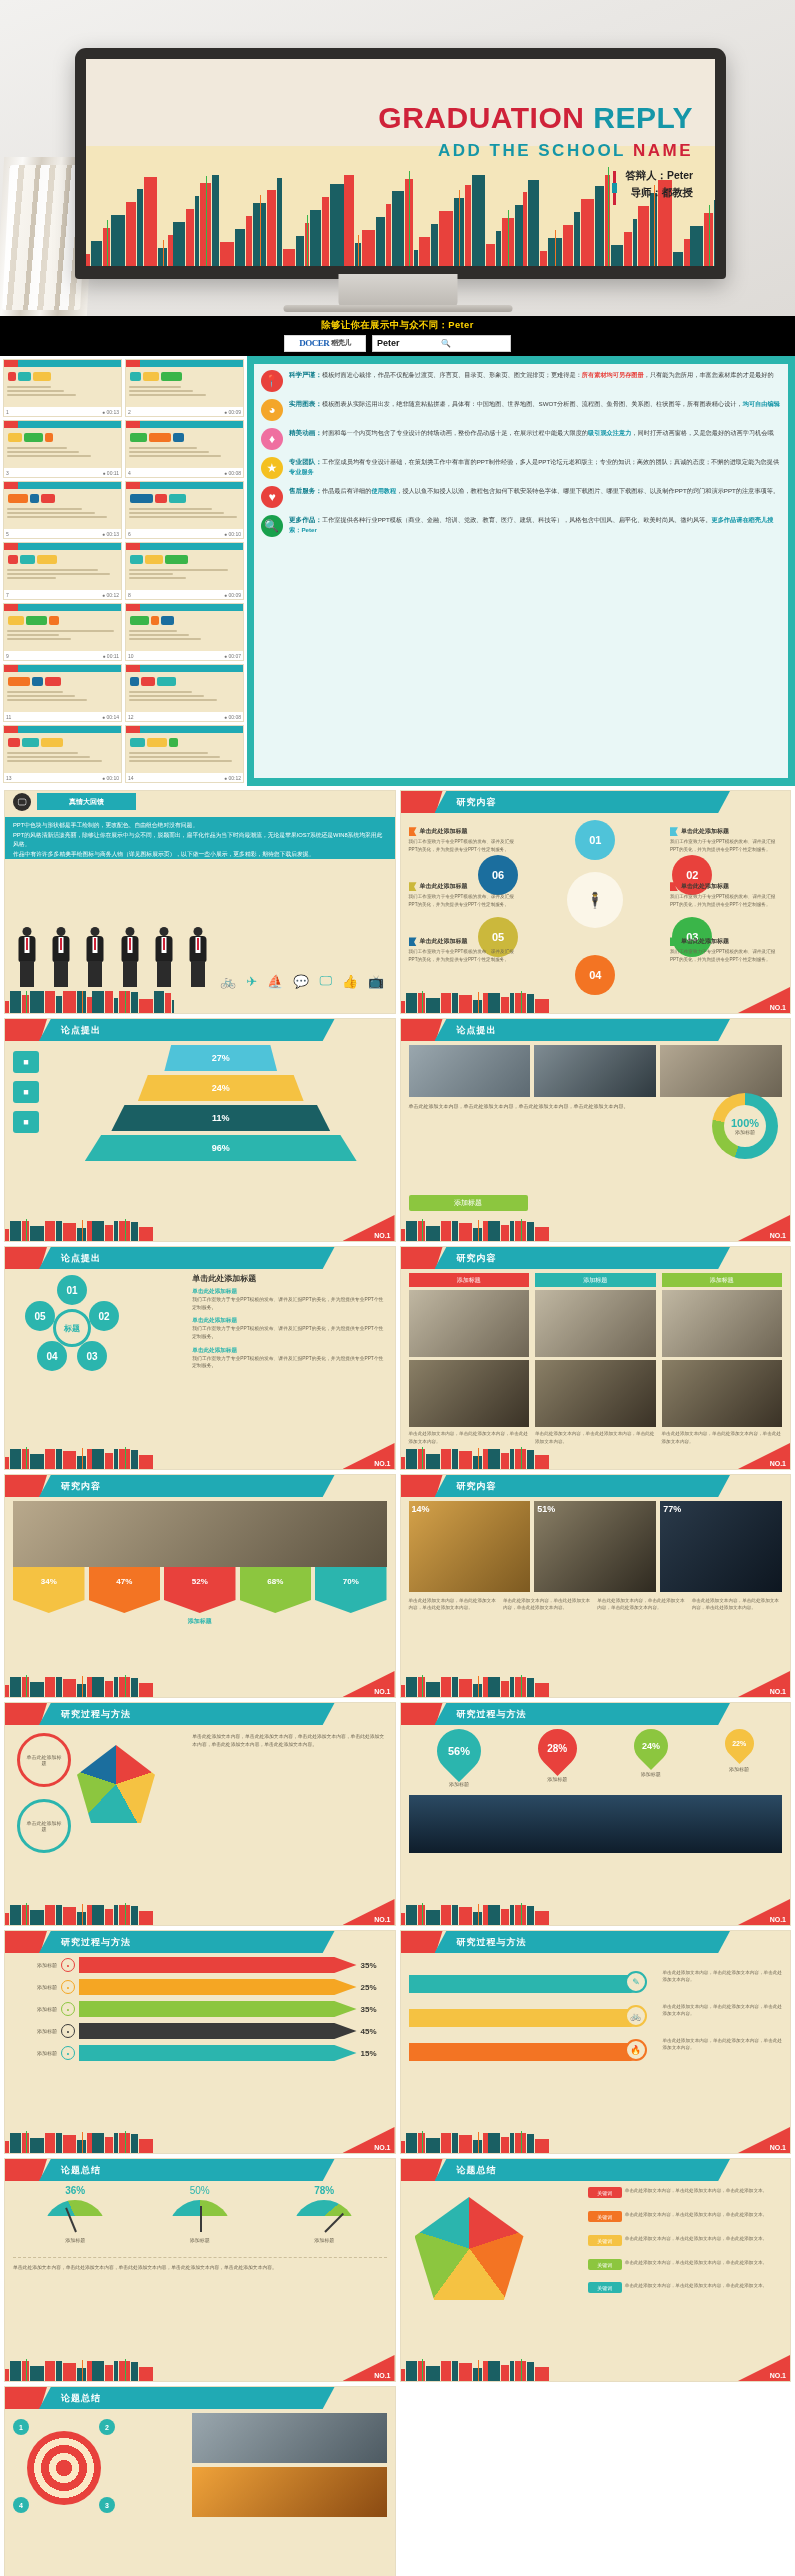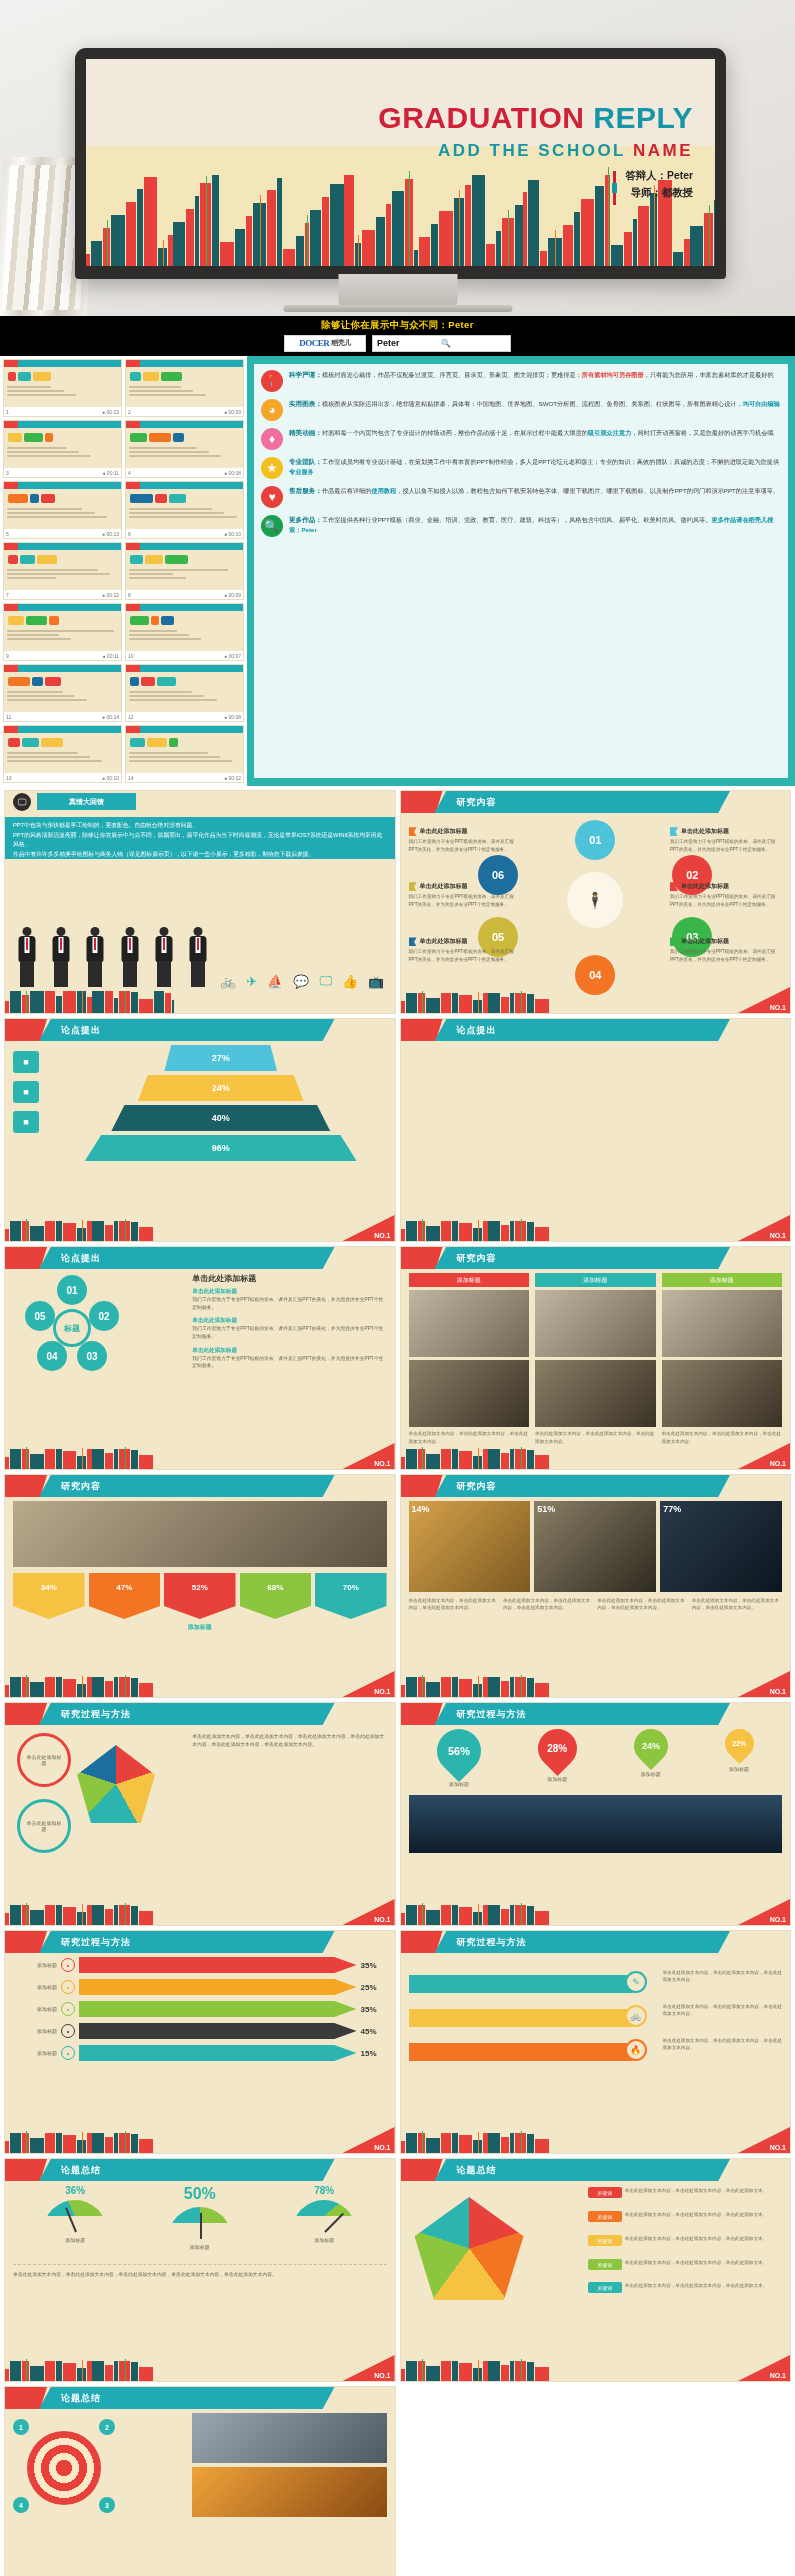--- a/index.html
+++ b/index.html
@@ -647,21 +647,21 @@
       </div>
       <div class="slide">
         <div class="slide-hdr">
           <div class="red"></div>
           <div class="teal">论点提出</div>
         </div>
         <div class="slide-body">
           <div style="position: relative; height: 100%; padding-left: 42px;">
             <div style="margin: 0px auto 4px; width: 34%; height: 26px; background: rgb(79, 195, 217); color: rgb(255, 255, 255); font-size: 9px; font-weight: 700; display: flex; align-items: center; justify-content: center; clip-path: polygon(6% 0px, 94% 0px, 100% 100%, 0px 100%);">27%</div>
             <div style="margin: 0px auto 4px; width: 50%; height: 26px; background: rgb(245, 194, 66); color: rgb(255, 255, 255); font-size: 9px; font-weight: 700; display: flex; align-items: center; justify-content: center; clip-path: polygon(6% 0px, 94% 0px, 100% 100%, 0px 100%);">24%</div>
-            <div style="margin: 0px auto 4px; width: 66%; height: 26px; background: rgb(26, 95, 99); color: rgb(255, 255, 255); font-size: 9px; font-weight: 700; display: flex; align-items: center; justify-content: center; clip-path: polygon(6% 0px, 94% 0px, 100% 100%, 0px 100%);">40%</div>
+            <div style="margin: 0px auto 4px; width: 66%; height: 26px; background: rgb(26, 95, 99); color: rgb(255, 255, 255); font-size: 9px; font-weight: 700; display: flex; align-items: center; justify-content: center; clip-path: polygon(6% 0px, 94% 0px, 100% 100%, 0px 100%);">11%</div>
             <div style="margin: 0px auto 4px; width: 82%; height: 26px; background: rgb(43, 181, 174); color: rgb(255, 255, 255); font-size: 9px; font-weight: 700; display: flex; align-items: center; justify-content: center; clip-path: polygon(6% 0px, 94% 0px, 100% 100%, 0px 100%);">96%</div>
             <div style="position: absolute; left: 0px; top: 6px; width: 26px; height: 22px; background: rgb(43, 181, 174); border-radius: 3px; color: rgb(255, 255, 255); font-size: 9px; display: flex; align-items: center; justify-content: center;">■</div>
             <div style="position: absolute; left: 0px; top: 36px; width: 26px; height: 22px; background: rgb(43, 181, 174); border-radius: 3px; color: rgb(255, 255, 255); font-size: 9px; display: flex; align-items: center; justify-content: center;">■</div>
             <div style="position: absolute; left: 0px; top: 66px; width: 26px; height: 22px; background: rgb(43, 181, 174); border-radius: 3px; color: rgb(255, 255, 255); font-size: 9px; display: flex; align-items: center; justify-content: center;">■</div>
           </div>
         </div>
         <div class="slide-no">NO.1</div>
         <div class="slide-city">
           <i style="left: 0px; width: 4px; height: 12px; background: rgb(232, 65, 60);"></i>
           <i style="left: 5px; width: 11px; height: 20px; background: rgb(26, 95, 99);"></i>
@@ -680,20 +680,37 @@
           <i style="left: 114px; width: 11px; height: 20px; background: rgb(232, 65, 60);"></i>
           <i style="left: 120px; width: 1px; height: 28px; background: rgb(58, 181, 73);"></i>
           <i style="left: 126px; width: 7px; height: 19px; background: rgb(26, 95, 99);"></i>
           <i style="left: 134px; width: 14px; height: 14px; background: rgb(232, 65, 60);"></i>
         </div>
       </div>
       <div class="slide">
         <div class="slide-hdr">
           <div class="red"></div>
           <div class="teal">论点提出</div>
+        </div>
+        <div class="slide-body">
+          <div style="position: relative; height: 100%;">
+            <div style="display:flex;gap:4px;">
+         <div style="flex:1;height:52px;background:linear-gradient(135deg,#9aa7ae,#5d6a72);"></div>
+         <div style="flex:1;height:52px;background:linear-gradient(135deg,#7f8c93,#2f3a40);"></div>
+         <div style="flex:1;height:52px;background:linear-gradient(135deg,#b3a792,#6b6353);"></div>
+       </div>
+       <div style="font-size:5px;line-height:1.6;color:#6d6552;margin-top:5px;width:60%;">单击此处添加文本内容，单击此处添加文本内容，单击此处添加文本内容，单击此处添加文本内容。</div>
+       <div style="position:absolute;right:4px;top:48px;width:66px;height:66px;border-radius:50%;background:conic-gradient(#2bb5ae 0 55%, #8cc63f 55% 78%, #f5c242 78% 100%);display:flex;align-items:center;justify-content:center;">
+         <div style="width:42px;height:42px;border-radius:50%;background:#f2e7c8;display:flex;flex-direction:column;align-items:center;justify-content:center;">
+           <span style="font-size:11px;font-weight:800;color:#2bb5ae;">100%</span>
+           <span style="font-size:5px;color:#6d6552;">添加标题</span>
+         </div>
+       </div>
+       <div style="position:absolute;left:0;bottom:6px;width:119px;height:16px;background:#8cc63f;color:#fff;font-size:7px;display:flex;align-items:center;justify-content:center;border-radius:2px;">添加标题</div>
+          </div>
         </div>
         <div class="slide-no">NO.1</div>
         <div class="slide-city">
           <i style="left: 0px; width: 4px; height: 12px; background: rgb(232, 65, 60);"></i>
           <i style="left: 5px; width: 11px; height: 20px; background: rgb(26, 95, 99);"></i>
           <i style="left: 17px; width: 7px; height: 20px; background: rgb(232, 65, 60);"></i>
           <i style="left: 21px; width: 1px; height: 28px; background: rgb(58, 181, 73);"></i>
           <i style="left: 25px; width: 14px; height: 15px; background: rgb(26, 95, 99);"></i>
           <i style="left: 40px; width: 10px; height: 20px; background: rgb(232, 65, 60);"></i>
           <i style="left: 51px; width: 6px; height: 20px; background: rgb(26, 95, 99);"></i>
@@ -812,21 +829,21 @@
         </div>
       </div>
       <div class="slide">
         <div class="slide-hdr">
           <div class="red"></div>
           <div class="teal">研究内容</div>
         </div>
         <div class="slide-body">
           <div style="height: 100%;">
             <div style="height:66px;background:linear-gradient(135deg,#b9a98c,#5b5240);"></div>
-            <div style="display: flex; gap: 4px; margin-top: 6px;">
+            <div style="display: flex; gap: 4px; ">
               <div style="flex: 1 1 0%; height: 46px; background: rgb(245, 194, 66); clip-path: polygon(0px 0px, 100% 0px, 100% 72%, 50% 100%, 0px 72%); color: rgb(255, 255, 255); font-size: 8px; font-weight: 700; display: flex; align-items: flex-start; justify-content: center; padding-top: 10px;">34%</div>
               <div style="flex: 1 1 0%; height: 46px; background: rgb(243, 116, 35); clip-path: polygon(0px 0px, 100% 0px, 100% 72%, 50% 100%, 0px 72%); color: rgb(255, 255, 255); font-size: 8px; font-weight: 700; display: flex; align-items: flex-start; justify-content: center; padding-top: 10px;">47%</div>
               <div style="flex: 1 1 0%; height: 46px; background: rgb(232, 65, 60); clip-path: polygon(0px 0px, 100% 0px, 100% 72%, 50% 100%, 0px 72%); color: rgb(255, 255, 255); font-size: 8px; font-weight: 700; display: flex; align-items: flex-start; justify-content: center; padding-top: 10px;">52%</div>
               <div style="flex: 1 1 0%; height: 46px; background: rgb(140, 198, 63); clip-path: polygon(0px 0px, 100% 0px, 100% 72%, 50% 100%, 0px 72%); color: rgb(255, 255, 255); font-size: 8px; font-weight: 700; display: flex; align-items: flex-start; justify-content: center; padding-top: 10px;">68%</div>
               <div style="flex: 1 1 0%; height: 46px; background: rgb(43, 181, 174); clip-path: polygon(0px 0px, 100% 0px, 100% 72%, 50% 100%, 0px 72%); color: rgb(255, 255, 255); font-size: 8px; font-weight: 700; display: flex; align-items: flex-start; justify-content: center; padding-top: 10px;">70%</div>
             </div>
             <div style="text-align: center; font-size: 6px; color: rgb(43, 181, 174); margin-top: 4px; font-weight: 700;">添加标题</div>
           </div>
         </div>
         <div class="slide-no">NO.1</div>
@@ -1102,21 +1119,21 @@
           <div style="height: 100%;">
             <div style="display: flex; justify-content: space-around;">
               <div style="display: flex; flex-direction: column; align-items: center;">
                 <div style="font-size:10px;font-weight:800;color:#2bb5ae;margin-bottom:4px;">36%</div>
          <div style="width:64px;height:32px;border-radius:64px 64px 0 0;background:conic-gradient(from 270deg,#2bb5ae 0 18%, #8cc63f 18% 50%, transparent 50%);position:relative;">
            <span style="position:absolute;left:50%;bottom:0;width:2px;height:26px;background:#3a3a3a;transform-origin:bottom center;transform:rotate(-22.4deg);"></span>
          </div>
          <div style="font-size:5px;color:#6d6552;margin-top:5px;">添加标题</div>
               </div>
               <div style="display: flex; flex-direction: column; align-items: center;">
-                <div style="font-size:16px;font-weight:700;color:#2bb5ae;margin-bottom:4px;">50%</div>
+                <div style="font-size:10px;font-weight:400;color:#2bb5ae;margin-bottom:4px;">50%</div>
          <div style="width:64px;height:32px;border-radius:64px 64px 0 0;background:conic-gradient(from 270deg,#2bb5ae 0 25%, #8cc63f 25% 50%, transparent 50%);position:relative;">
            <span style="position:absolute;left:50%;bottom:0;width:2px;height:26px;background:#3a3a3a;transform-origin:bottom center;transform:rotate(0deg);"></span>
          </div>
          <div style="font-size:5px;color:#6d6552;margin-top:5px;">添加标题</div>
               </div>
               <div style="display: flex; flex-direction: column; align-items: center;">
                 <div style="font-size:10px;font-weight:800;color:#2bb5ae;margin-bottom:4px;">78%</div>
          <div style="width:64px;height:32px;border-radius:64px 64px 0 0;background:conic-gradient(from 270deg,#2bb5ae 0 39%, #8cc63f 39% 50%, transparent 50%);position:relative;">
            <span style="position:absolute;left:50%;bottom:0;width:2px;height:26px;background:#3a3a3a;transform-origin:bottom center;transform:rotate(44.80000000000001deg);"></span>
          </div>

